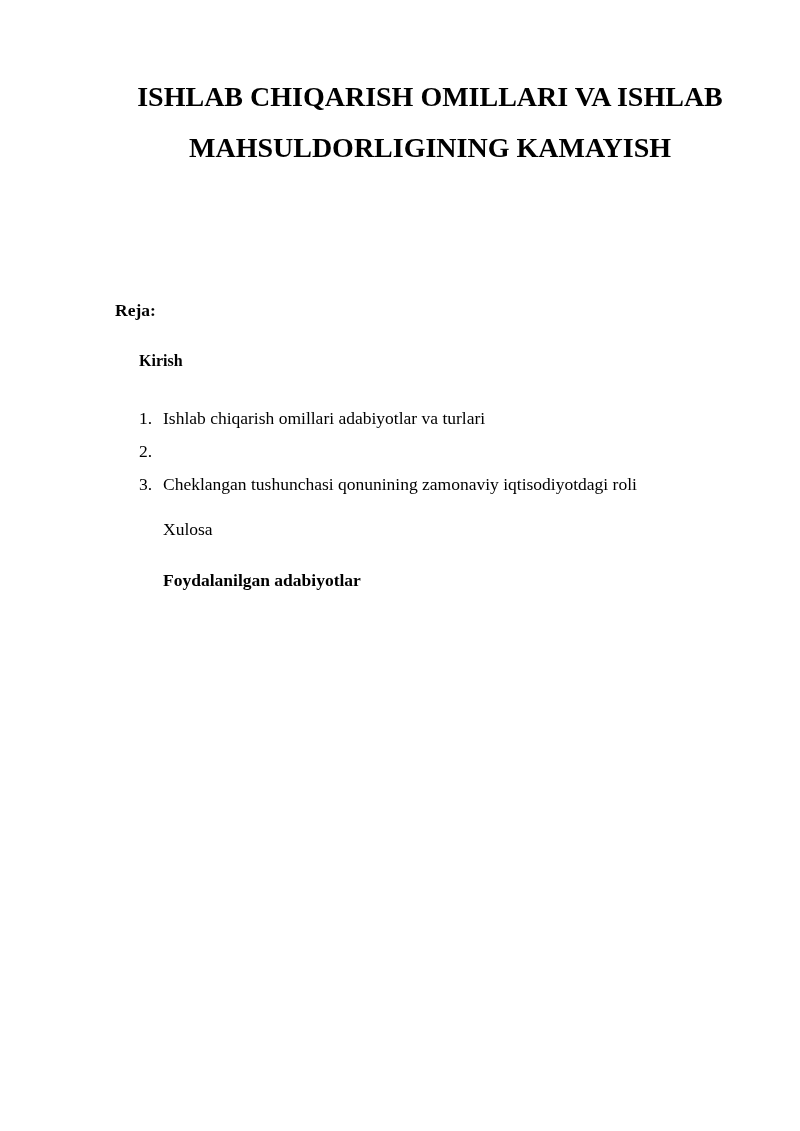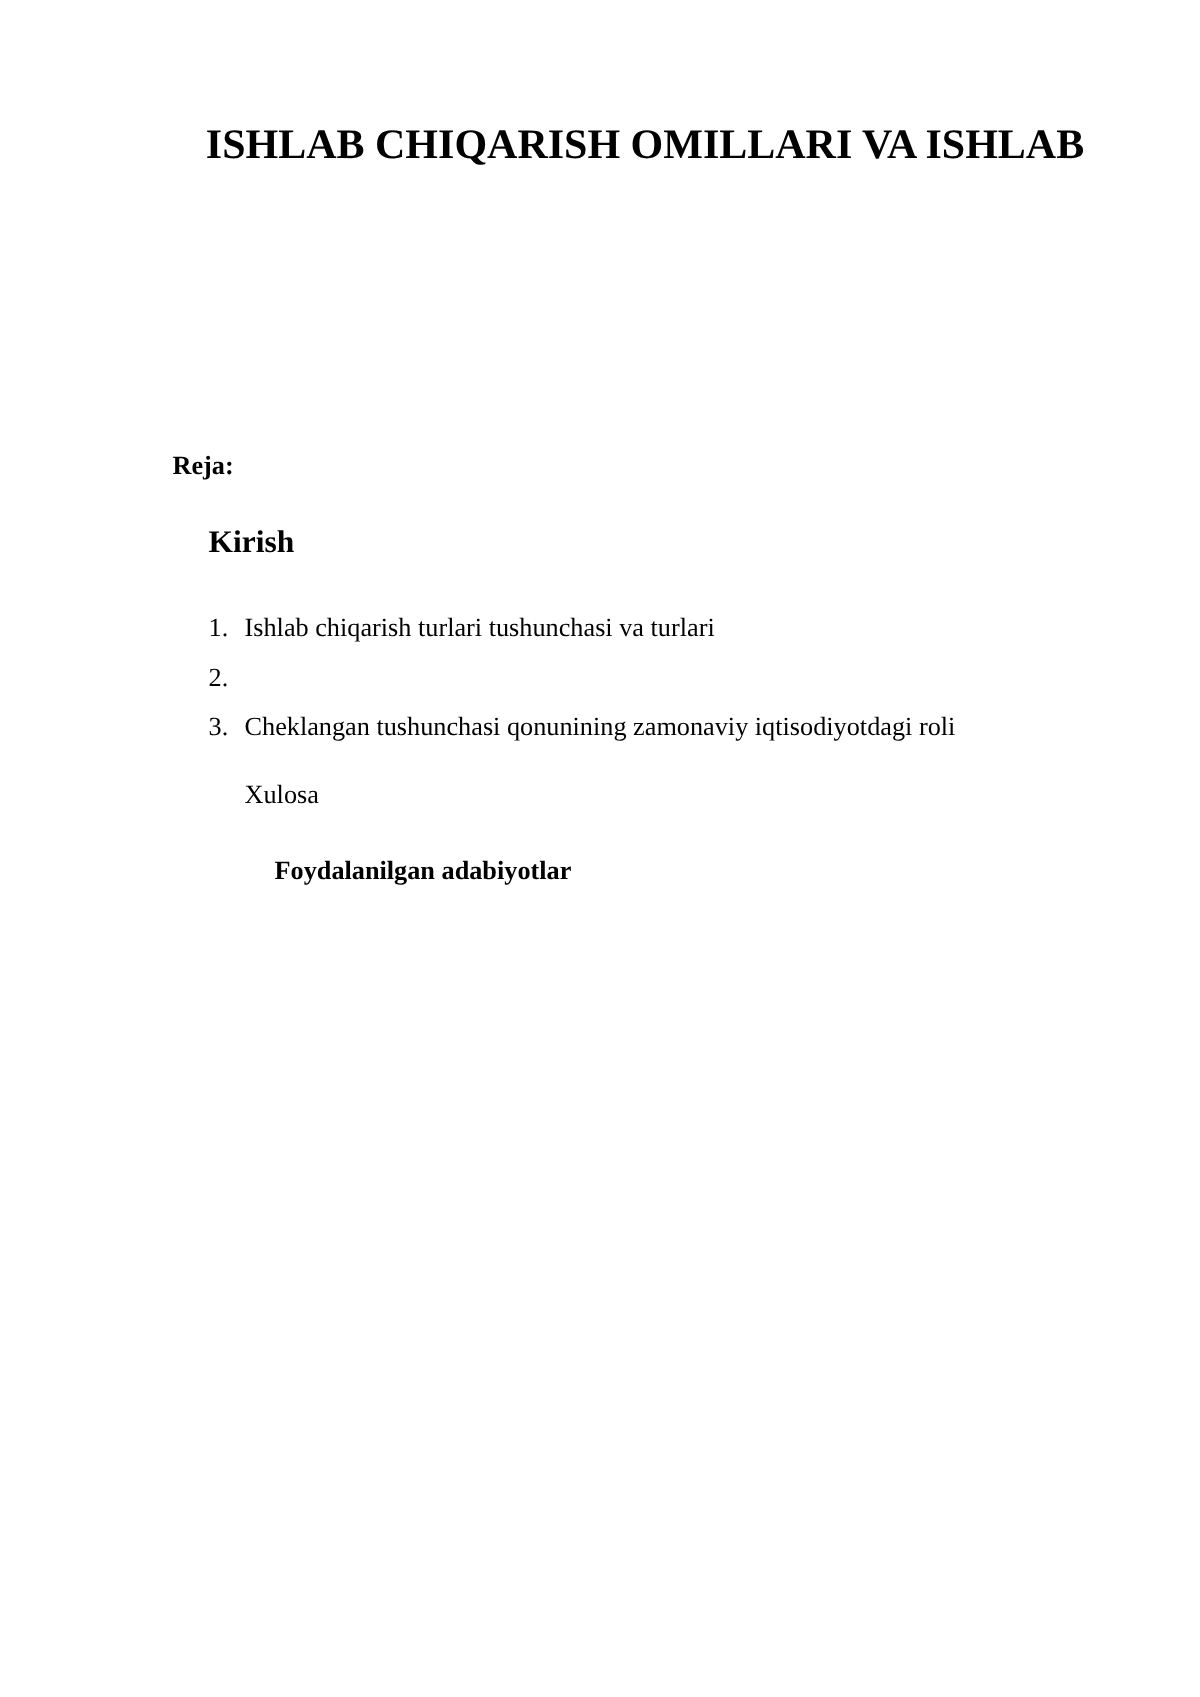--- a/index.html
+++ b/index.html
@@ -43,21 +43,21 @@
       top: 300px;
       font-weight: bold;
       font-size: 17.5px;
       line-height: 20px;
     }
     .kirish {
       position: absolute;
       left: 139px;
       top: 351px;
       font-weight: bold;
-      font-size: 21px;
+      font-size: 16px;
       line-height: 20px;
     }
     .plan-list {
       position: absolute;
       left: 139px;
       top: 402px;
       margin: 0;
       padding: 0;
       list-style: none;
       font-size: 17.5px;
@@ -80,40 +80,40 @@
       line-height: 20px;
     }
     .adabiyot {
       position: absolute;
       left: 163px;
       top: 570px;
       font-weight: bold;
       font-size: 17.5px;
       line-height: 20px;
       white-space: nowrap;
-      margin-left: 20px;
     }
   </style>
 </head>
 <body>
 
 <div class="page">
 
   <h1 class="title">
     <span class="title-line">ISHLAB CHIQARISH OMILLARI VA ISHLAB</span>
+    <span class="title-line">MAHSULDORLIGINING KAMAYISH</span>
   </h1>
 
   <div class="reja">Reja:</div>
 
   <div class="kirish">Kirish</div>
 
   <ol class="plan-list">
     <li>
       <span class="plan-num">1.</span>
-      <span>Ishlab chiqarish turlari tushunchasi va turlari</span>
+      <span>Ishlab chiqarish omillari adabiyotlar va turlari</span>
     </li>
     <li>
       <span class="plan-num">2.</span>
     </li>
     <li>
       <span class="plan-num">3.</span>
       <span>Cheklangan tushunchasi qonunining zamonaviy iqtisodiyotdagi roli</span>
     </li>
   </ol>
 

